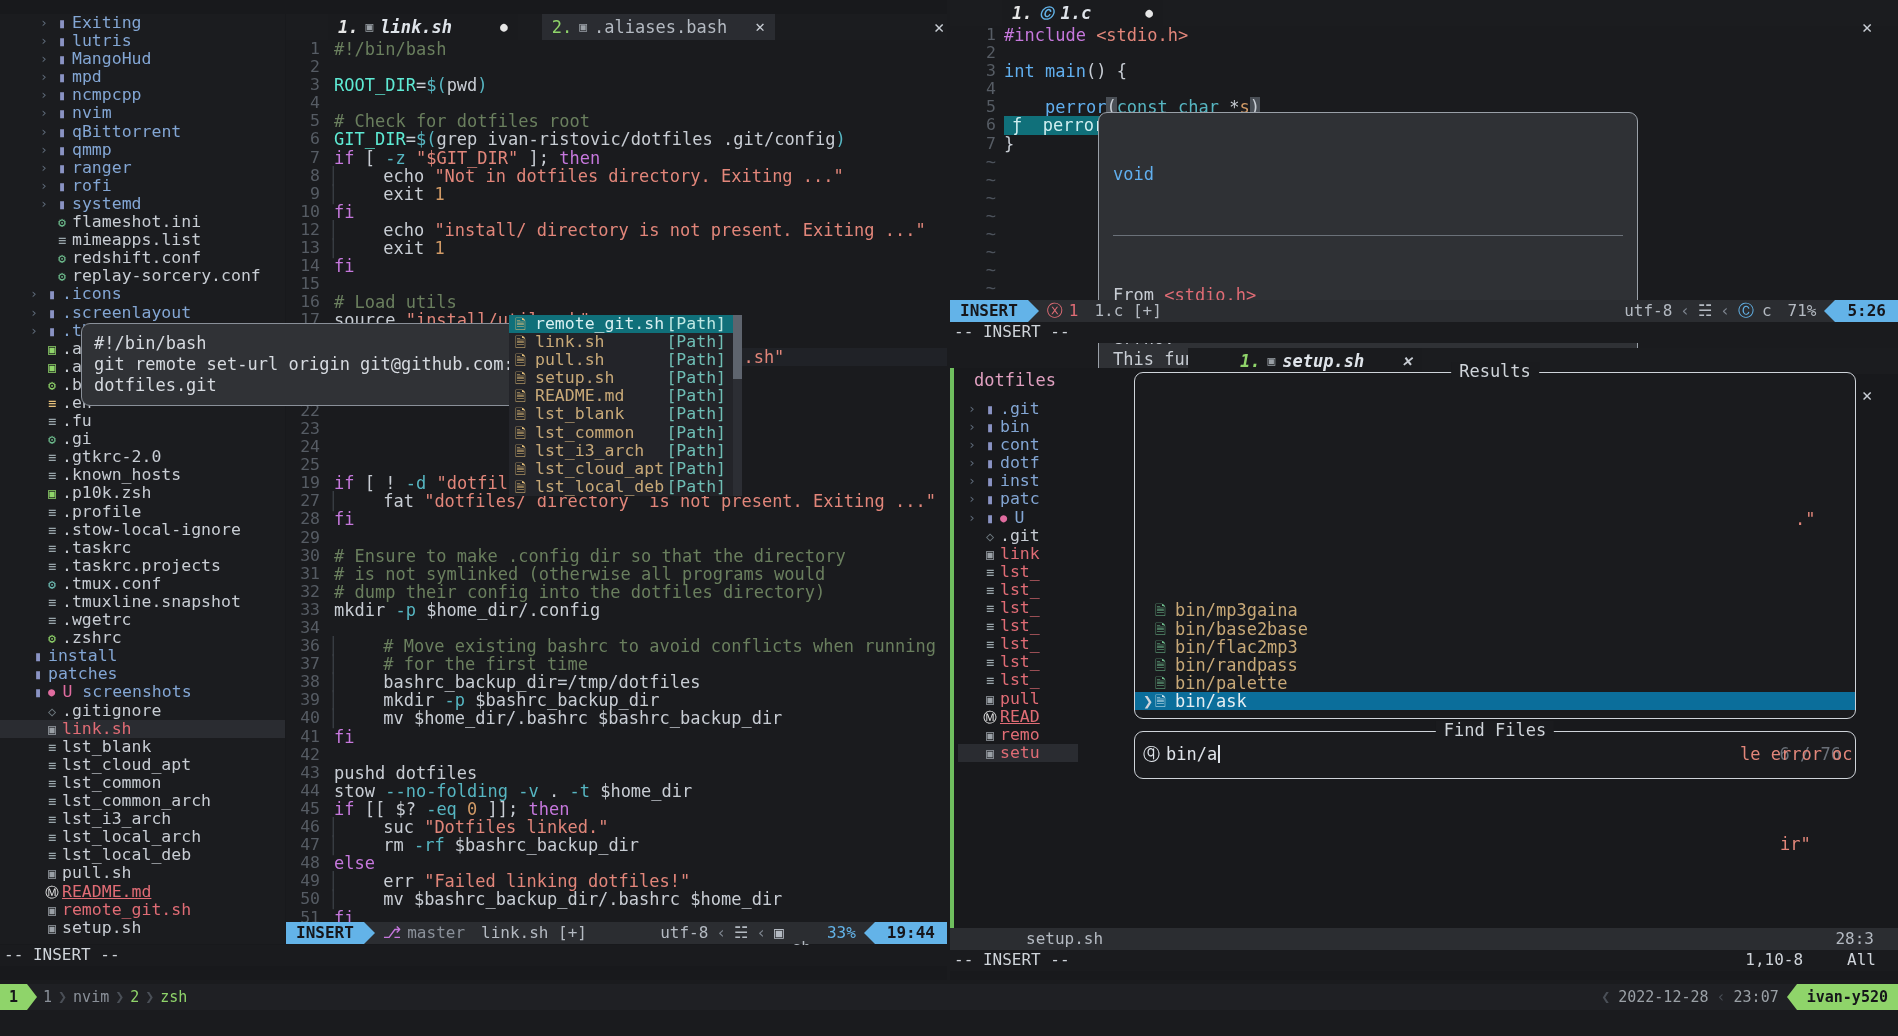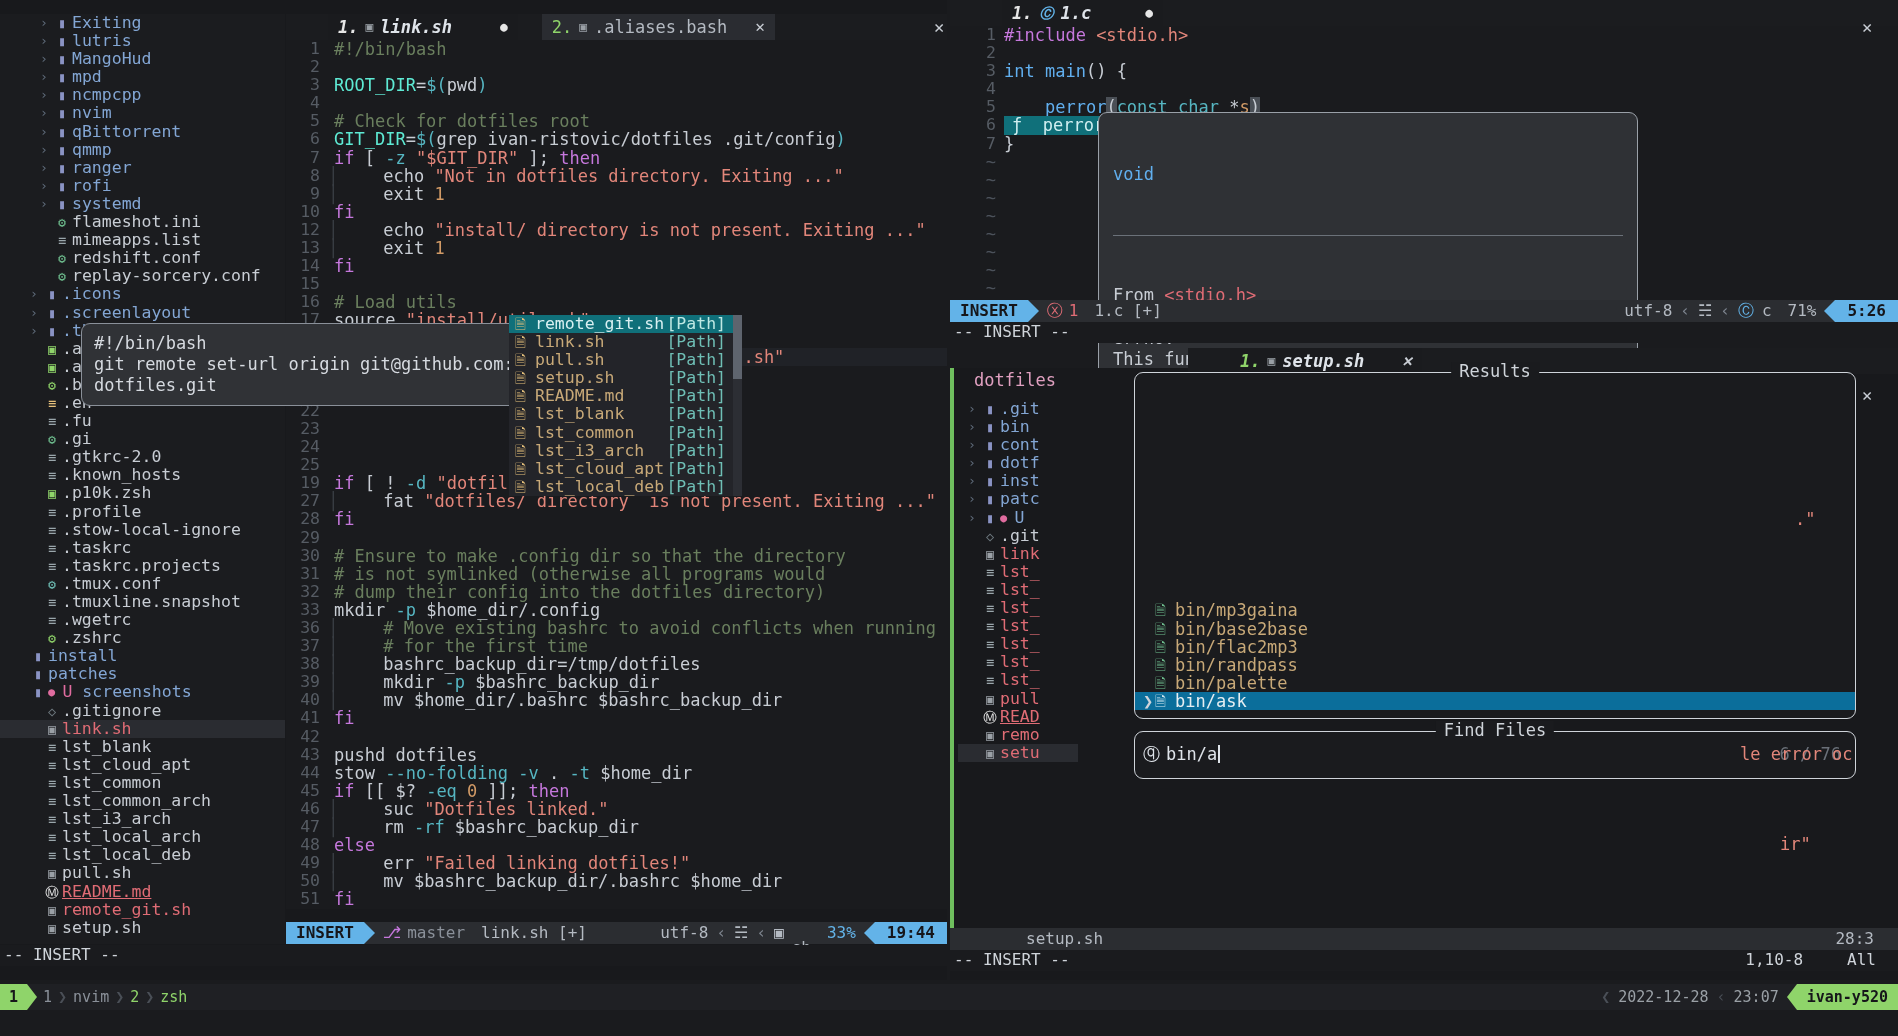--- a/index.html
+++ b/index.html
@@ -242,20 +242,21 @@
           <div class="cline"><span class="lnum">24</span><span style="width: 6px; display: inline-block;"></span><span class="code"></span></div>
           <div class="cline"><span class="lnum">25</span><span style="width: 6px; display: inline-block;"></span><span class="code"></span></div>
           <div class="cline"><span class="lnum">19</span><span style="width: 6px; display: inline-block;"></span><span class="code"><span class="c-key">if</span><span class="c-id"> [ ! </span><span class="c-op">-d</span><span class="c-id"> </span><span class="c-str">"dotfiles"</span><span class="c-id"> ]; </span><span class="c-key">then</span></span></div>
           <div class="cline"><span class="lnum">27</span><span class="ind" style="margin-right: 4px;">│</span><span class="code"><span class="c-id">    fat </span><span class="c-str">"dotfiles/ directory  is not present. Exiting ..."</span></span></div>
           <div class="cline"><span class="lnum">28</span><span style="width: 6px; display: inline-block;"></span><span class="code"><span class="c-key">fi</span></span></div>
           <div class="cline"><span class="lnum">29</span><span style="width: 6px; display: inline-block;"></span><span class="code"></span></div>
           <div class="cline"><span class="lnum">30</span><span style="width: 6px; display: inline-block;"></span><span class="code"><span class="c-cmt"># Ensure to make .config dir so that the directory</span></span></div>
           <div class="cline"><span class="lnum">31</span><span style="width: 6px; display: inline-block;"></span><span class="code"><span class="c-cmt"># is not symlinked (otherwise all programs would</span></span></div>
           <div class="cline"><span class="lnum">32</span><span style="width: 6px; display: inline-block;"></span><span class="code"><span class="c-cmt"># dump their config into the dotfiles directory)</span></span></div>
           <div class="cline"><span class="lnum">33</span><span style="width: 6px; display: inline-block;"></span><span class="code"><span class="c-id">mkdir </span><span class="c-op">-p</span><span class="c-id"> $home_dir/.config</span></span></div>
+          <div class="cline"><span class="lnum">34</span><span style="width: 6px; display: inline-block;"></span><span class="code"></span></div>
           <div class="cline"><span class="lnum">36</span><span class="ind" style="margin-right: 4px;">│</span><span class="code"><span class="c-cmt">    # Move existing bashrc to avoid conflicts when running</span></span></div>
           <div class="cline"><span class="lnum">37</span><span class="ind" style="margin-right: 4px;">│</span><span class="code"><span class="c-cmt">    # for the first time</span></span></div>
           <div class="cline"><span class="lnum">38</span><span class="ind" style="margin-right: 4px;">│</span><span class="code"><span class="c-id">    bashrc_backup_dir=/tmp/dotfiles</span></span></div>
           <div class="cline"><span class="lnum">39</span><span class="ind" style="margin-right: 4px;">│</span><span class="code"><span class="c-id">    mkdir </span><span class="c-op">-p</span><span class="c-id"> $bashrc_backup_dir</span></span></div>
           <div class="cline"><span class="lnum">40</span><span class="ind" style="margin-right: 4px;">│</span><span class="code"><span class="c-id">    mv $home_dir/.bashrc $bashrc_backup_dir</span></span></div>
           <div class="cline"><span class="lnum">41</span><span style="width: 6px; display: inline-block;"></span><span class="code"><span class="c-key">fi</span></span></div>
           <div class="cline"><span class="lnum">42</span><span style="width: 6px; display: inline-block;"></span><span class="code"></span></div>
           <div class="cline"><span class="lnum">43</span><span style="width: 6px; display: inline-block;"></span><span class="code"><span class="c-id">pushd dotfiles</span></span></div>
           <div class="cline"><span class="lnum">44</span><span style="width: 6px; display: inline-block;"></span><span class="code"><span class="c-id">stow </span><span class="c-op">--no-folding -v</span><span class="c-id"> . </span><span class="c-op">-t</span><span class="c-id"> $home_dir</span></span></div>
           <div class="cline"><span class="lnum">45</span><span style="width: 6px; display: inline-block;"></span><span class="code"><span class="c-key">if</span><span class="c-id"> [[ $? </span><span class="c-op">-eq</span><span class="c-id"> </span><span class="c-num">0</span><span class="c-id"> ]]; </span><span class="c-key">then</span></span></div>

